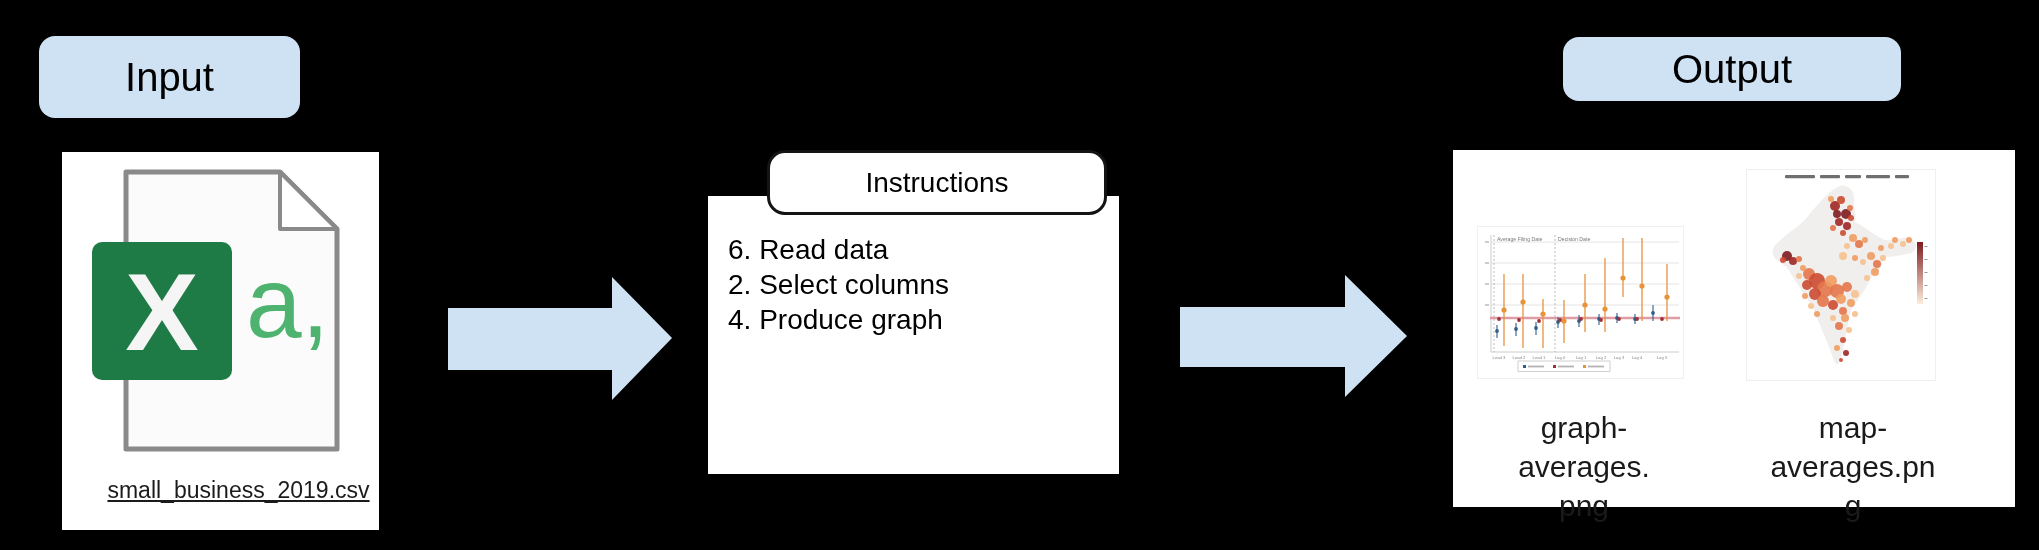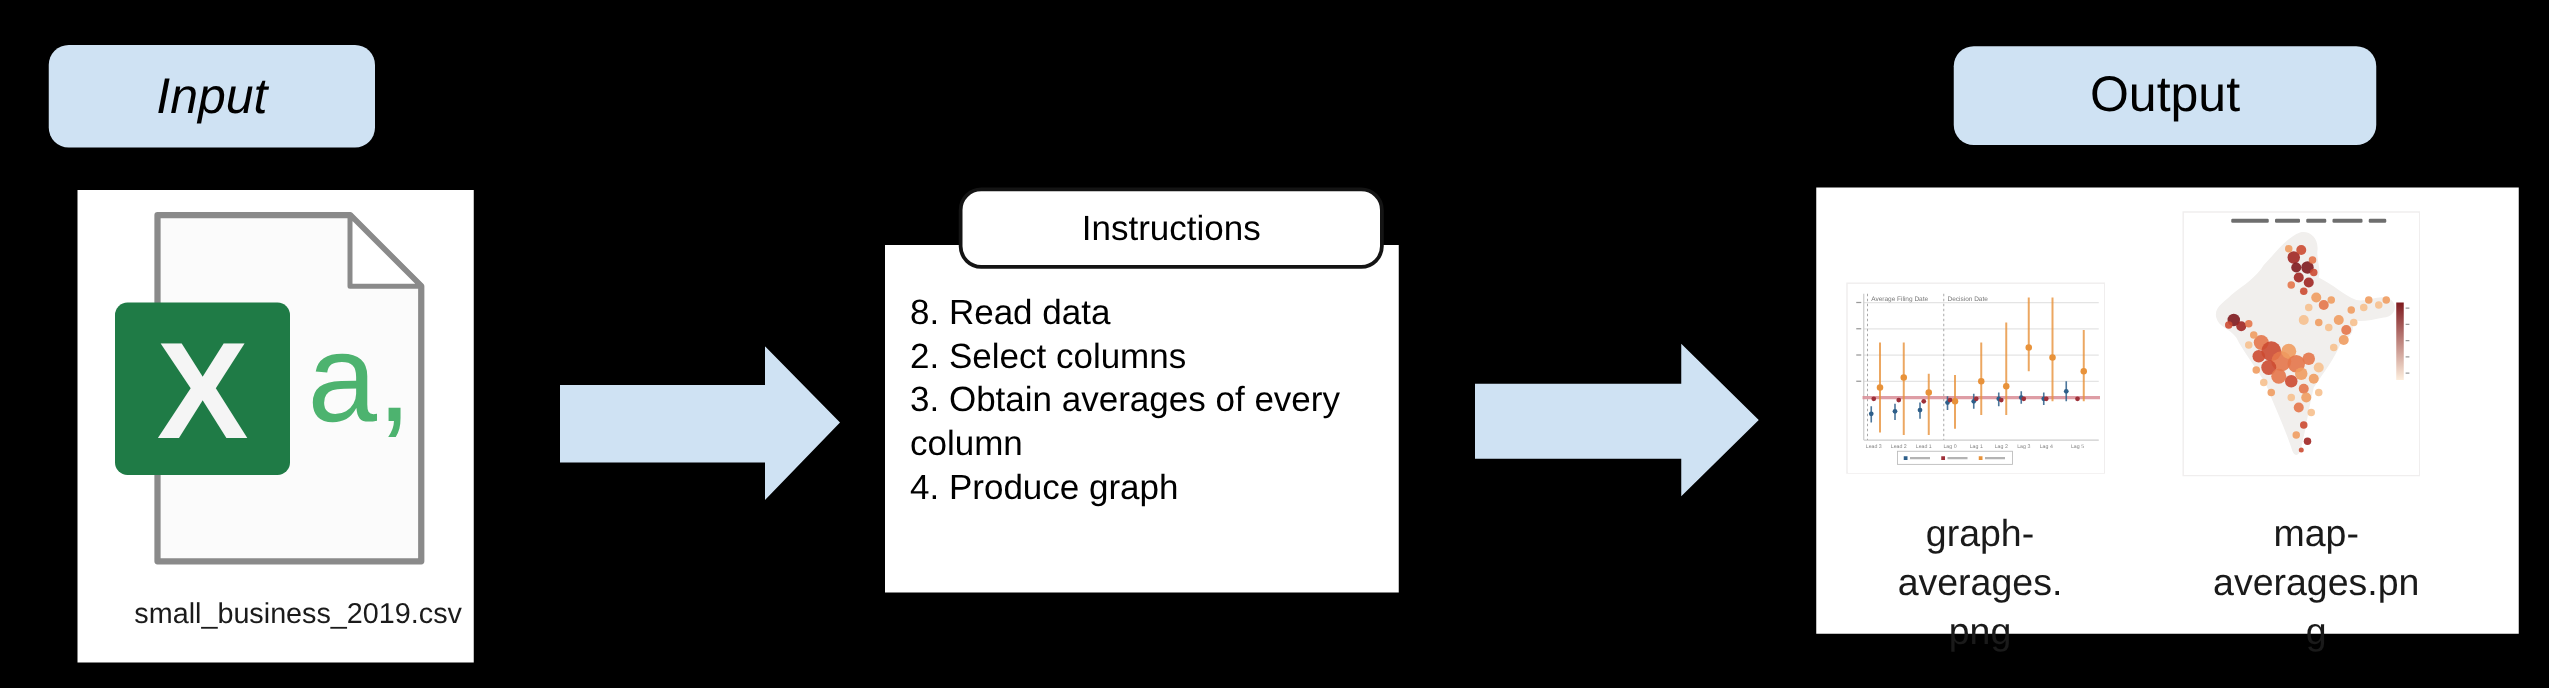--- a/index.html
+++ b/index.html
@@ -1,29 +1,29 @@
 <!DOCTYPE html>
 <html><head>
 <meta charset="utf-8">
 <style>
   html,body{margin:0;padding:0;background:#000;}
   #canvas{position:relative;width:2039px;height:550px;background:#000;overflow:hidden;
           font-family:"Liberation Sans", sans-serif;}
   .stage-label{position:absolute;background:#cfe2f3;border-radius:16px;color:#000;
                display:flex;align-items:center;justify-content:center;font-size:40px;}
   .panel{position:absolute;background:#ffffff;}
-  #label-input{left:39px;top:36px;width:261px;height:82px;font-style:italic;}
+  #label-input{left:39px;top:36px;width:261px;height:82px;}
   #label-process{left:743px;top:38px;width:340px;height:79px;}
-  #label-output{left:1563px;top:37px;width:338px;height:79px;justify-content:center;}
+  #label-output{left:1563px;top:37px;width:338px;height:64px;justify-content:center;}
   #input-panel{left:62px;top:152px;width:317px;height:378px;}
   #process-panel{left:708px;top:196px;width:411px;height:278px;}
   #output-panel{left:1453px;top:150px;width:562px;height:357px;}
   #file-icon-svg{position:absolute;left:0;top:0;}
   #input-caption{position:absolute;left:0;top:325px;width:100%;text-align:center;
-                 font-size:23px;color:#1b1b1b;transform:translateX(18px);}
+                 font-size:23px;color:#1b1b1b;transform:translateX(18px);text-decoration:underline;}
   #instructions-tab{position:absolute;left:747px;top:150px;width:340px;height:65px;
                     background:#fff;border:3px solid #141414;border-radius:18px;box-sizing:border-box;
                     display:flex;align-items:center;justify-content:center;font-size:28px;color:#000;z-index:3;margin-left:20px;}
   #steps{position:absolute;left:20px;top:36px;width:378px;font-size:28px;line-height:35px;color:#000;}
   .arrow{position:absolute;}
   #graph-thumb{position:absolute;left:25px;top:77px;width:205px;height:151px;}
   #map-thumb{position:absolute;left:294px;top:20px;width:188px;height:210px;}
   .thumb-frame{box-shadow:0 0 0 1px #f0eeee;}
   .out-caption{position:absolute;top:258px;width:210px;text-align:center;font-size:30px;
                line-height:39px;color:#1a1a1a;}
@@ -58,23 +58,22 @@
 
   <svg class="arrow" style="left:448px;top:277px;" width="225" height="124" viewBox="0 0 225 124">
     <polygon points="0,31 164,31 164,0 224,61 164,123 164,93 0,93" fill="#cfe2f3"></polygon>
   </svg>
 
   <div id="instructions-tab">
     <span>Instructions</span>
   </div>
   <div id="process-panel" class="panel">
     <div id="steps">
-      <div>8. Read data</div>
+      <div>6. Read data</div>
       <div>2. Select columns</div>
-      <div>3. Obtain averages of every column</div>
       <div>4. Produce graph</div>
     </div>
   </div>
 
   <svg class="arrow" style="left:1180px;top:275px;" width="228" height="123" viewBox="0 0 228 123">
     <polygon points="0,32 165,32 165,0 227,61 165,122 165,92 0,92" fill="#cfe2f3"></polygon>
   </svg>
 
   <div id="output-panel" class="panel">
     <svg id="graph-thumb" class="thumb-frame" viewBox="0 0 205 151">

